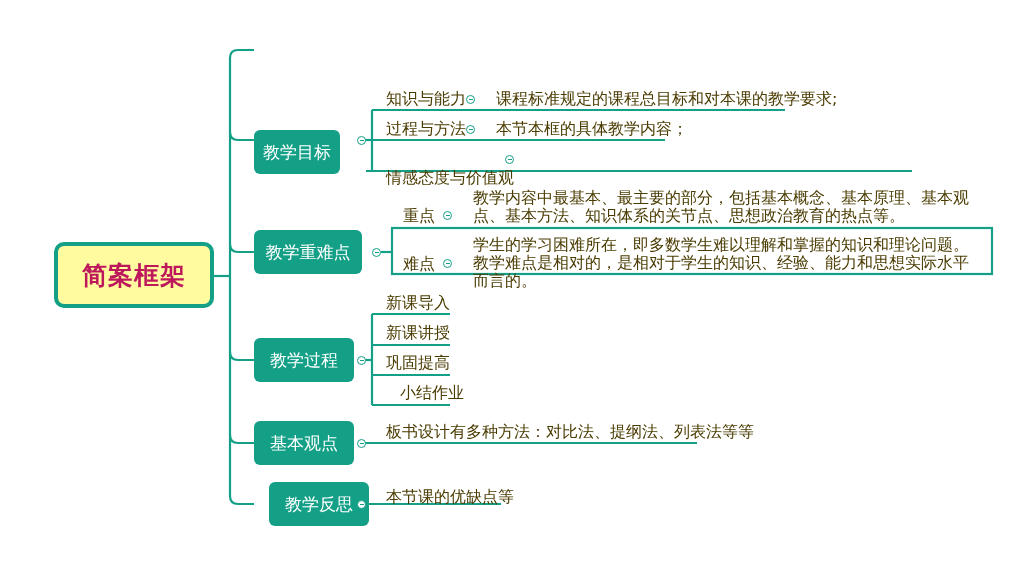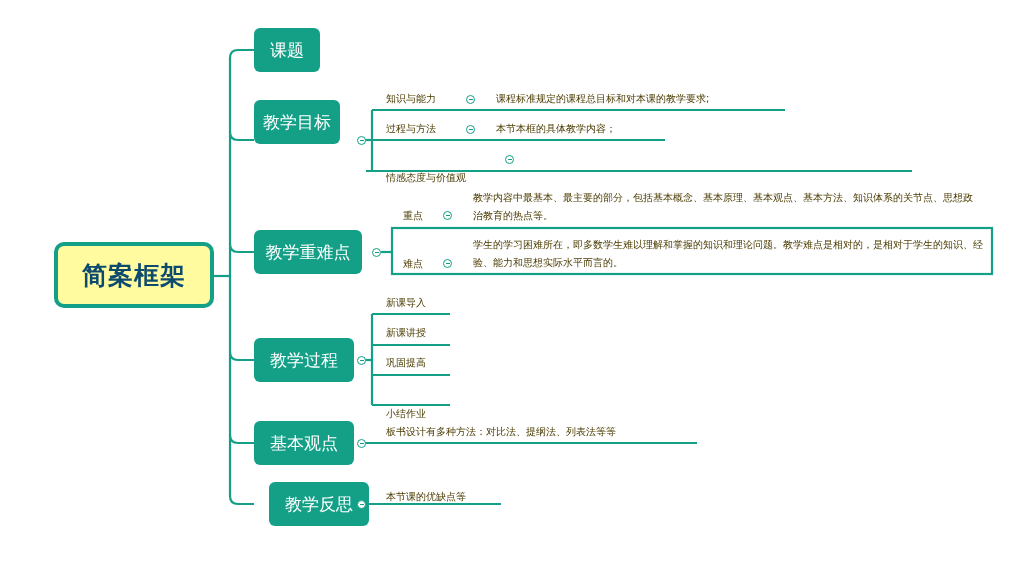--- a/index.html
+++ b/index.html
@@ -3,25 +3,25 @@
 <meta charset="utf-8">
 <style>
   html, body { margin:0; padding:0; background:#ffffff; }
   body { width:1019px; height:580px; position:relative; overflow:hidden;
          font-family:"DejaVu Sans","Liberation Sans",sans-serif; }
   #canvas { position:absolute; left:0; top:0; width:1019px; height:580px; }
   svg.lines { position:absolute; left:0; top:0; width:1019px; height:580px; }
   .root { position:absolute; left:54px; top:242px; width:160px; height:66px;
           background:#fffb9e; border:4px solid #14a087; border-radius:10px;
           box-sizing:border-box; display:flex; align-items:center; justify-content:center;
-          color:#0c4a6e; font-size:25px; font-weight:bold; letter-spacing:1px; }
+          color:#be185d; font-size:25px; font-weight:bold; letter-spacing:1px; }
   .topic { position:absolute; left:254px; height:44px; background:#14a087;
            border-radius:6px; color:#ffffff; font-size:17px;
            display:flex; align-items:center; justify-content:center; }
-  .leaf { position:absolute; color:#4a3b00; font-size:10px; white-space:nowrap; line-height:16px; }
+  .leaf { position:absolute; color:#4a3b00; font-size:16px; white-space:nowrap; line-height:16px; }
   .leaf.wrap { white-space:normal; line-height:18px; }
   .collapse { position:absolute; width:9px; height:9px; border:1.2px solid #14a087;
               border-radius:50%; background:#fff; box-sizing:border-box; }
   .collapse::after { content:""; position:absolute; left:1.5px; right:1.5px; top:3.2px;
                      height:1px; background:#14a087; }
 </style>
 </head>
 <body>
 
 <div id="canvas">
@@ -59,24 +59,21 @@
       <line x1="365" y1="443" x2="697" y2="443"></line>
 
       <line x1="365" y1="504" x2="501" y2="504"></line>
     </g>
   </svg>
 
   <div class="root">
     <span>简案框架</span>
   </div>
 
-  <div class="topic" style="top:28px;width:66px;">
-    <span>课题</span>
-  </div>
-  <div class="topic" style="top:100px;width:86px;">
+  <div class="topic" style="top:130px;width:86px;">
     <span>教学目标</span>
   </div>
   <div class="topic" style="top:230px;width:108px;">
     <span>教学重难点</span>
   </div>
   <div class="topic" style="top:338px;width:100px;">
     <span>教学过程</span>
   </div>
   <div class="topic" style="top:421px;width:100px;">
     <span>基本观点</span>
@@ -106,19 +103,19 @@
   <div class="collapse" style="left:443px;top:211px;"></div>
   <div class="leaf wrap" style="left:473px;top:189px;width:500px;">教学内容中最基本、最主要的部分，包括基本概念、基本原理、基本观点、基本方法、知识体系的关节点、思想政治教育的热点等。</div>
 
   <div class="leaf" style="left:403px;top:256px;">难点</div>
   <div class="collapse" style="left:443px;top:259px;"></div>
   <div class="leaf wrap" style="left:473px;top:236px;width:510px;">学生的学习困难所在，即多数学生难以理解和掌握的知识和理论问题。教学难点是相对的，是相对于学生的知识、经验、能力和思想实际水平而言的。</div>
 
   <div class="leaf" style="left:386px;top:295px;">新课导入</div>
   <div class="leaf" style="left:386px;top:325px;">新课讲授</div>
   <div class="leaf" style="left:386px;top:355px;">巩固提高</div>
-  <div class="leaf" style="left:386px;top:385px;margin-top:21px;">小结作业</div>
+  <div class="leaf" style="left:400px;top:385px;">小结作业</div>
 
   <div class="leaf" style="left:386px;top:424px;">板书设计有多种方法：对比法、提纲法、列表法等等</div>
 
   <div class="leaf" style="left:386px;top:489px;">本节课的优缺点等</div>
 
 </div>
 
 </body></html>

